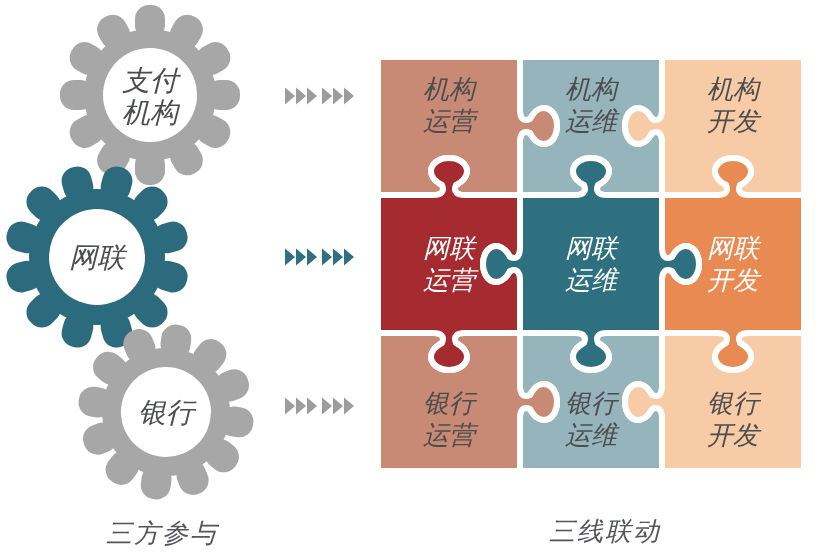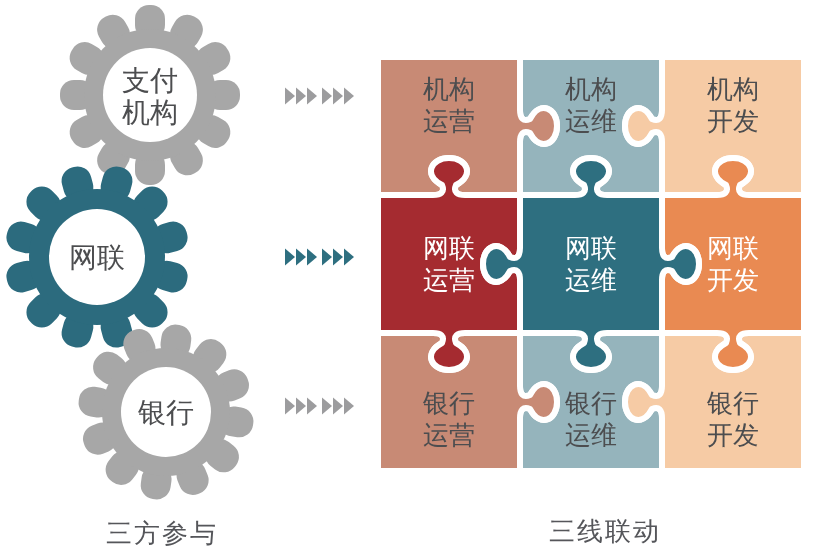--- a/index.html
+++ b/index.html
@@ -9,20 +9,21 @@
   }
   body {
     font-family: "Liberation Sans", "DejaVu Sans", sans-serif;
   }
   .stage {
     position: relative;
     width: 829px;
     height: 556px;
     background: #ffffff;
     overflow: hidden;
+    font-style: italic;
   }
   svg text {
     font-family: "Liberation Sans", "DejaVu Sans", sans-serif;
   }
 </style>
 </head>
 <body>
 
 <div class="stage">
   <svg id="scene" width="829" height="556" viewBox="0 0 829 556">

